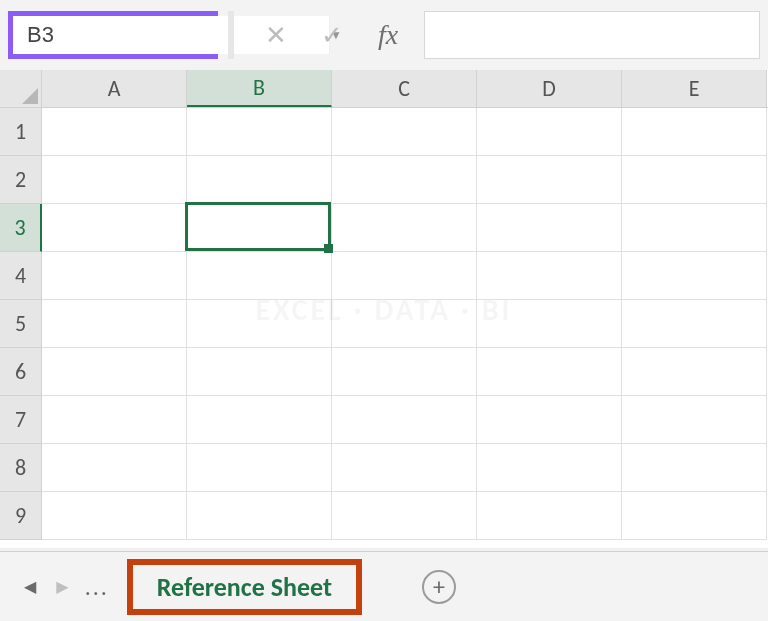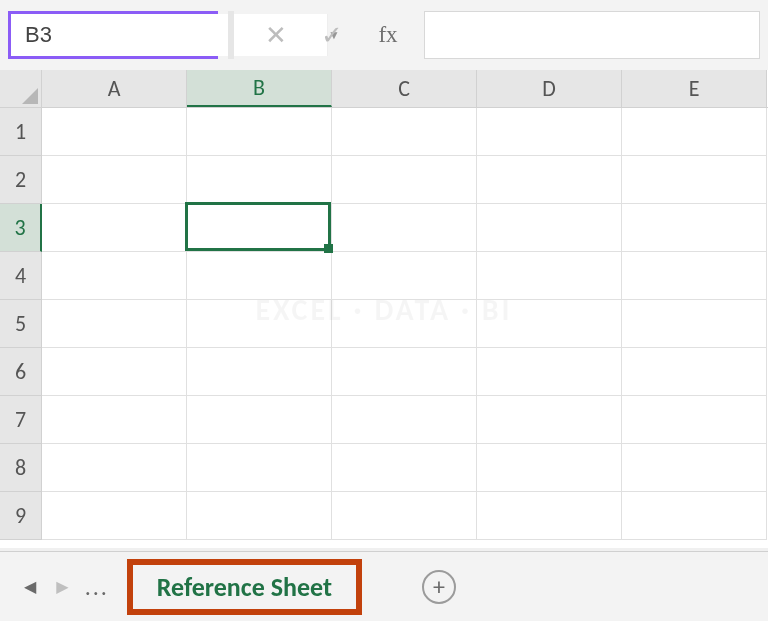--- a/index.html
+++ b/index.html
@@ -16,21 +16,21 @@
       align-items: center;
       height: 70px;
       background: #f3f3f3;
       padding: 10px 8px;
       gap: 8px;
     }
     .name-box-wrap {
       display: flex;
       align-items: center;
       background: #fff;
-      border: 3px solid #8b5cf6;
+      border: 5px solid #8b5cf6;
       height: 48px;
       width: 210px;
     }
     .name-box {
       flex: 1;
       padding: 0 14px;
       font-size: 22px;
       color: #444;
       border: none;
       outline: none;
@@ -55,21 +55,21 @@
     .fb-btn-group { display: flex; align-items: center; }
     .fb-btn {
       width: 56px;
       height: 48px;
       display: flex;
       align-items: center;
       justify-content: center;
       font-size: 26px;
       color: #bdbdbd;
     }
-    .fb-btn.fx { color: #6e6e6e; font-family: 'Times New Roman', serif; font-size: 23px; }
+    .fb-btn.fx { font-style: italic; color: #6e6e6e; font-family: 'Times New Roman', serif; font-size: 28px; }
     .fb-input-area {
       flex: 1;
       background: #fff;
       border: 1px solid #d8d8d8;
       height: 48px;
     }
     .grid-area {
       display: flex;
       flex-direction: column;
       background: #fff;

